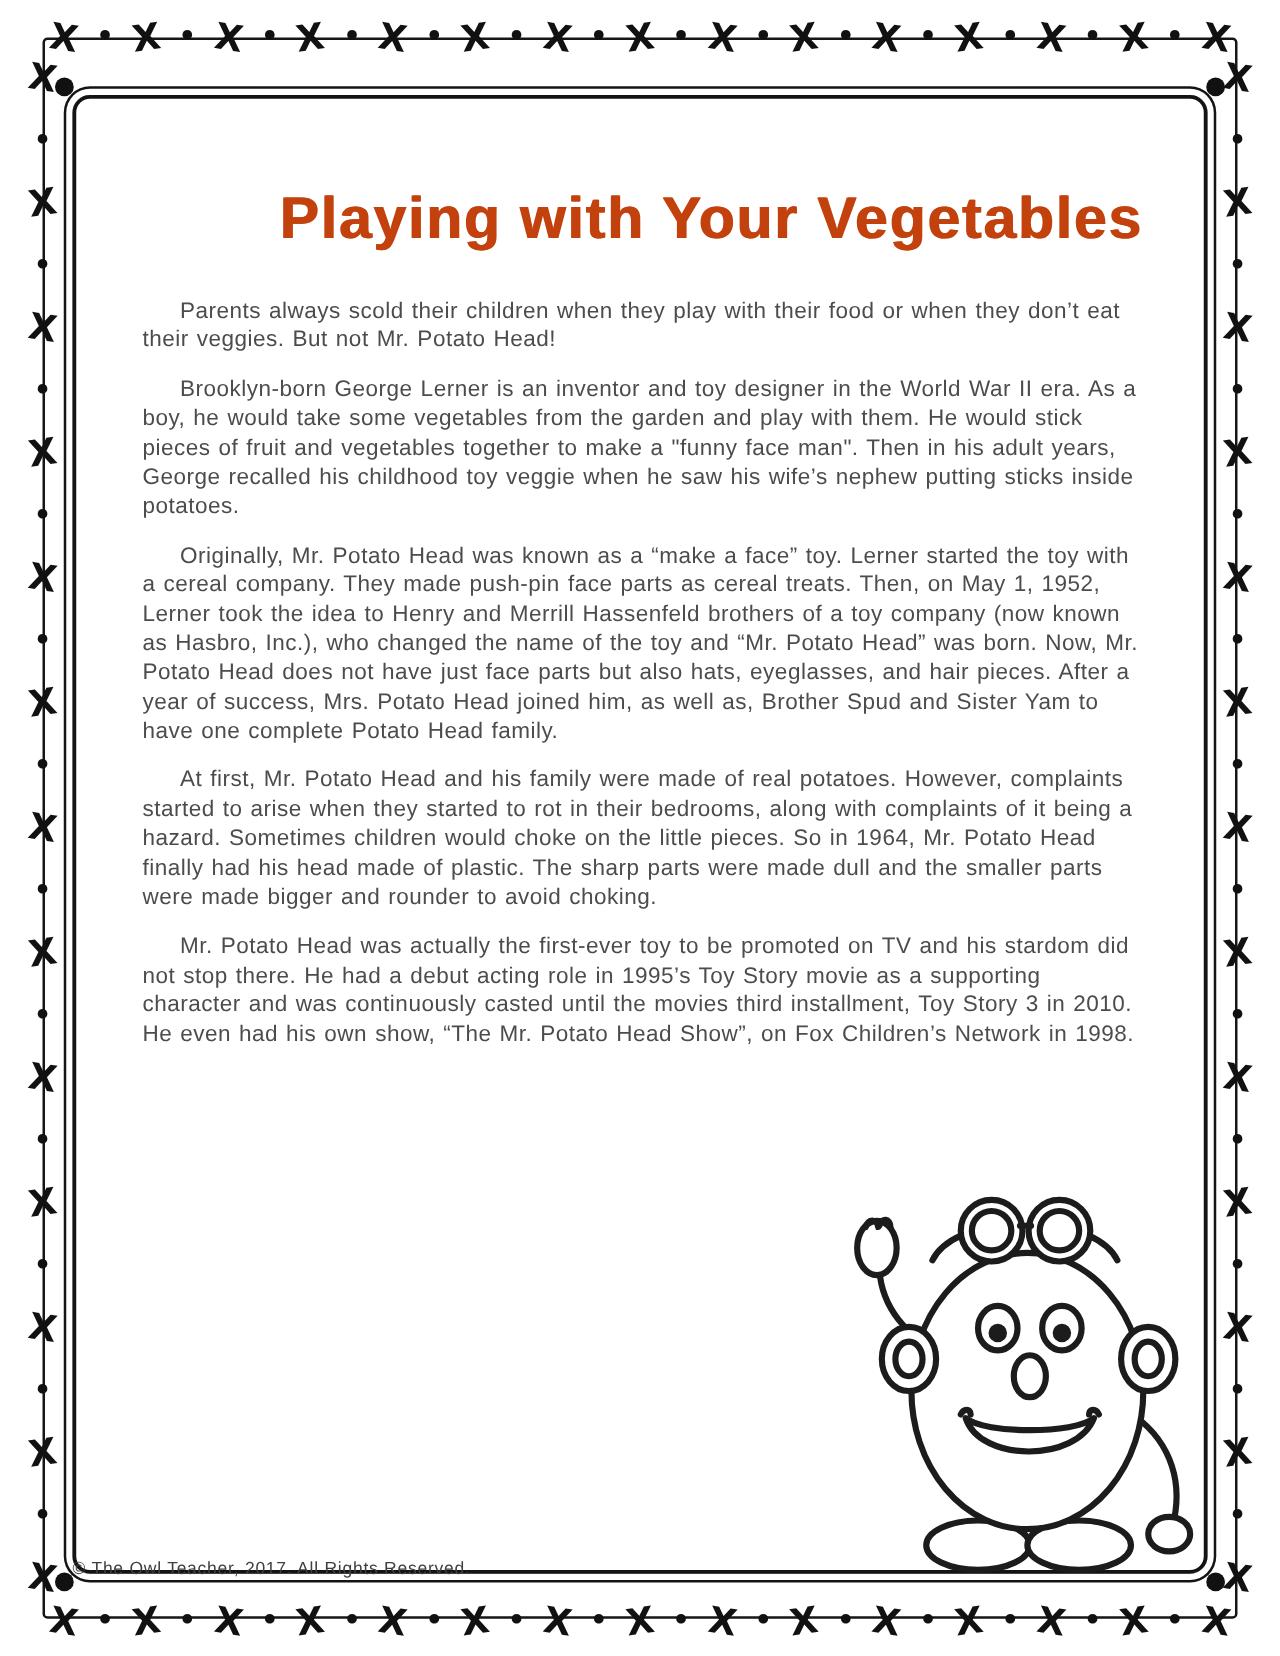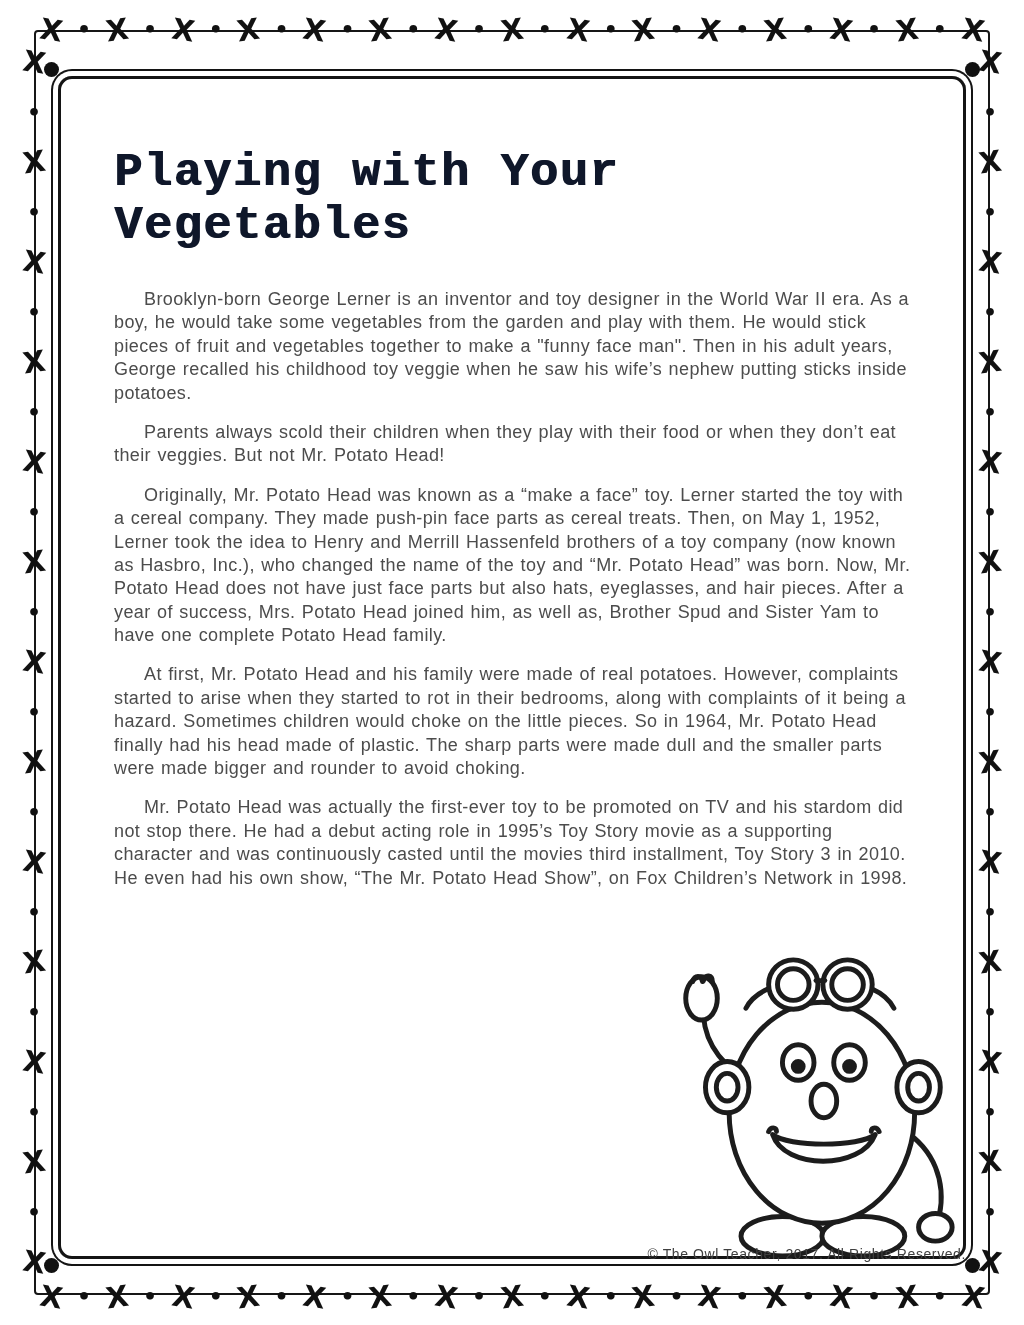--- a/index.html
+++ b/index.html
@@ -26,30 +26,30 @@
     box-shadow:0 0 0 5px #fff, 0 0 0 7px #141414;}
   .corner-dot{position:absolute;width:15px;height:15px;border-radius:50%;background:#111;z-index:3;}
   .corner-dot.tl{top:62px;left:44px;}
   .corner-dot.tr{top:62px;right:44px;}
   .corner-dot.bl{bottom:52px;left:44px;}
   .corner-dot.br{bottom:52px;right:44px;}
 
   
   .content{position:absolute;top:76px;left:58px;right:58px;bottom:66px;
     padding:70px 52px 14px 56px;box-sizing:border-box;}
-  h1.title{margin:0 0 36px;text-align:left;font-size:47px;font-weight:900;
-    color:#0f172a;letter-spacing:1.5px;font-family:Liberation Mono, monospace;
+  h1.title{margin:0 0 36px;text-align:right;font-size:47px;font-weight:900;
+    color:#c2410c;letter-spacing:1.5px;font-family:Liberation Sans, sans-serif;
     text-shadow:1px 0 0 currentColor;}
   .body-text p{margin:0 0 16px;font-size:18px;line-height:1.3;color:#4c4c4c;
     letter-spacing:0.4px;word-spacing:1px;text-indent:30px;}
   .body-text p.narrow{width:60%;}
 
   .potato{position:absolute;right:4px;bottom:-4px;width:296px;height:326px;}
 
-  .footer{position:absolute;bottom:-3px;left:0;right:0;text-align:right;
+  .footer{position:absolute;bottom:-3px;left:0;right:0;text-align:left;
     font-size:14px;color:#3f3f3f;letter-spacing:0.6px;z-index:4;}
 </style>
 </head>
 <body>
 
 <div class="page">
 
   <div class="outer-line"></div>
   <div class="pattern pattern-top">
       <span class="pat-x">X</span>
@@ -171,22 +171,22 @@
   <div class="inner-frame"></div>
   <div class="corner-dot tl"></div>
   <div class="corner-dot tr"></div>
   <div class="corner-dot bl"></div>
   <div class="corner-dot br"></div>
 
   <div class="content">
     <h1 class="title">Playing with Your Vegetables</h1>
 
     <div class="body-text">
+      <p>Parents always scold their children when they play with their food or when they don’t eat their veggies. But not Mr. Potato Head!</p>
       <p>Brooklyn-born George Lerner is an inventor and toy designer in the World War II era. As a boy, he would take some vegetables from the garden and play with them. He would stick pieces of fruit and vegetables together to make a "funny face man". Then in his adult years, George recalled his childhood toy veggie when he saw his wife’s nephew putting sticks inside potatoes.</p>
-      <p>Parents always scold their children when they play with their food or when they don’t eat their veggies. But not Mr. Potato Head!</p>
       <p>Originally, Mr. Potato Head was known as a “make a face” toy. Lerner started the toy with a cereal company. They made push-pin face parts as cereal treats. Then, on May 1, 1952, Lerner took the idea to Henry and Merrill Hassenfeld brothers of a toy company (now known as Hasbro, Inc.), who changed the name of the toy and “Mr. Potato Head” was born. Now, Mr. Potato Head does not have just face parts but also hats, eyeglasses, and hair pieces.  After a year of success, Mrs. Potato Head joined him, as well as, Brother Spud and Sister Yam to have one complete Potato Head family.</p>
       <p>At first, Mr. Potato Head and his family were made of real potatoes.  However, complaints started to arise when they started to rot in their bedrooms, along with complaints of it being a hazard.  Sometimes children would choke on the little pieces. So in 1964, Mr. Potato Head finally had his head made of plastic. The sharp parts were made dull and the smaller parts were made bigger and rounder to avoid choking.</p>
       <p>Mr. Potato Head was actually the first-ever toy to be promoted on TV and his stardom did not stop there. He had a debut acting role in 1995’s Toy Story movie as a supporting character and was continuously casted until the movies third installment, Toy Story 3 in 2010. He even had his own show, “The Mr. Potato Head Show”, on Fox Children’s Network in 1998.</p>
     </div>
 
     <svg class="potato" viewBox="0 0 300 330" fill="none" stroke="#1c1c1c" stroke-width="5" stroke-linecap="round" stroke-linejoin="round">
 
       <path d="M95 150 C 58 135, 40 108, 38 80"></path>
       <ellipse cx="36" cy="62" rx="16" ry="22" fill="#fff"></ellipse>
       <path d="M27 45 C 29 38, 36 38, 37 45 M38 44 C 40 37, 47 38, 47 45"></path>

